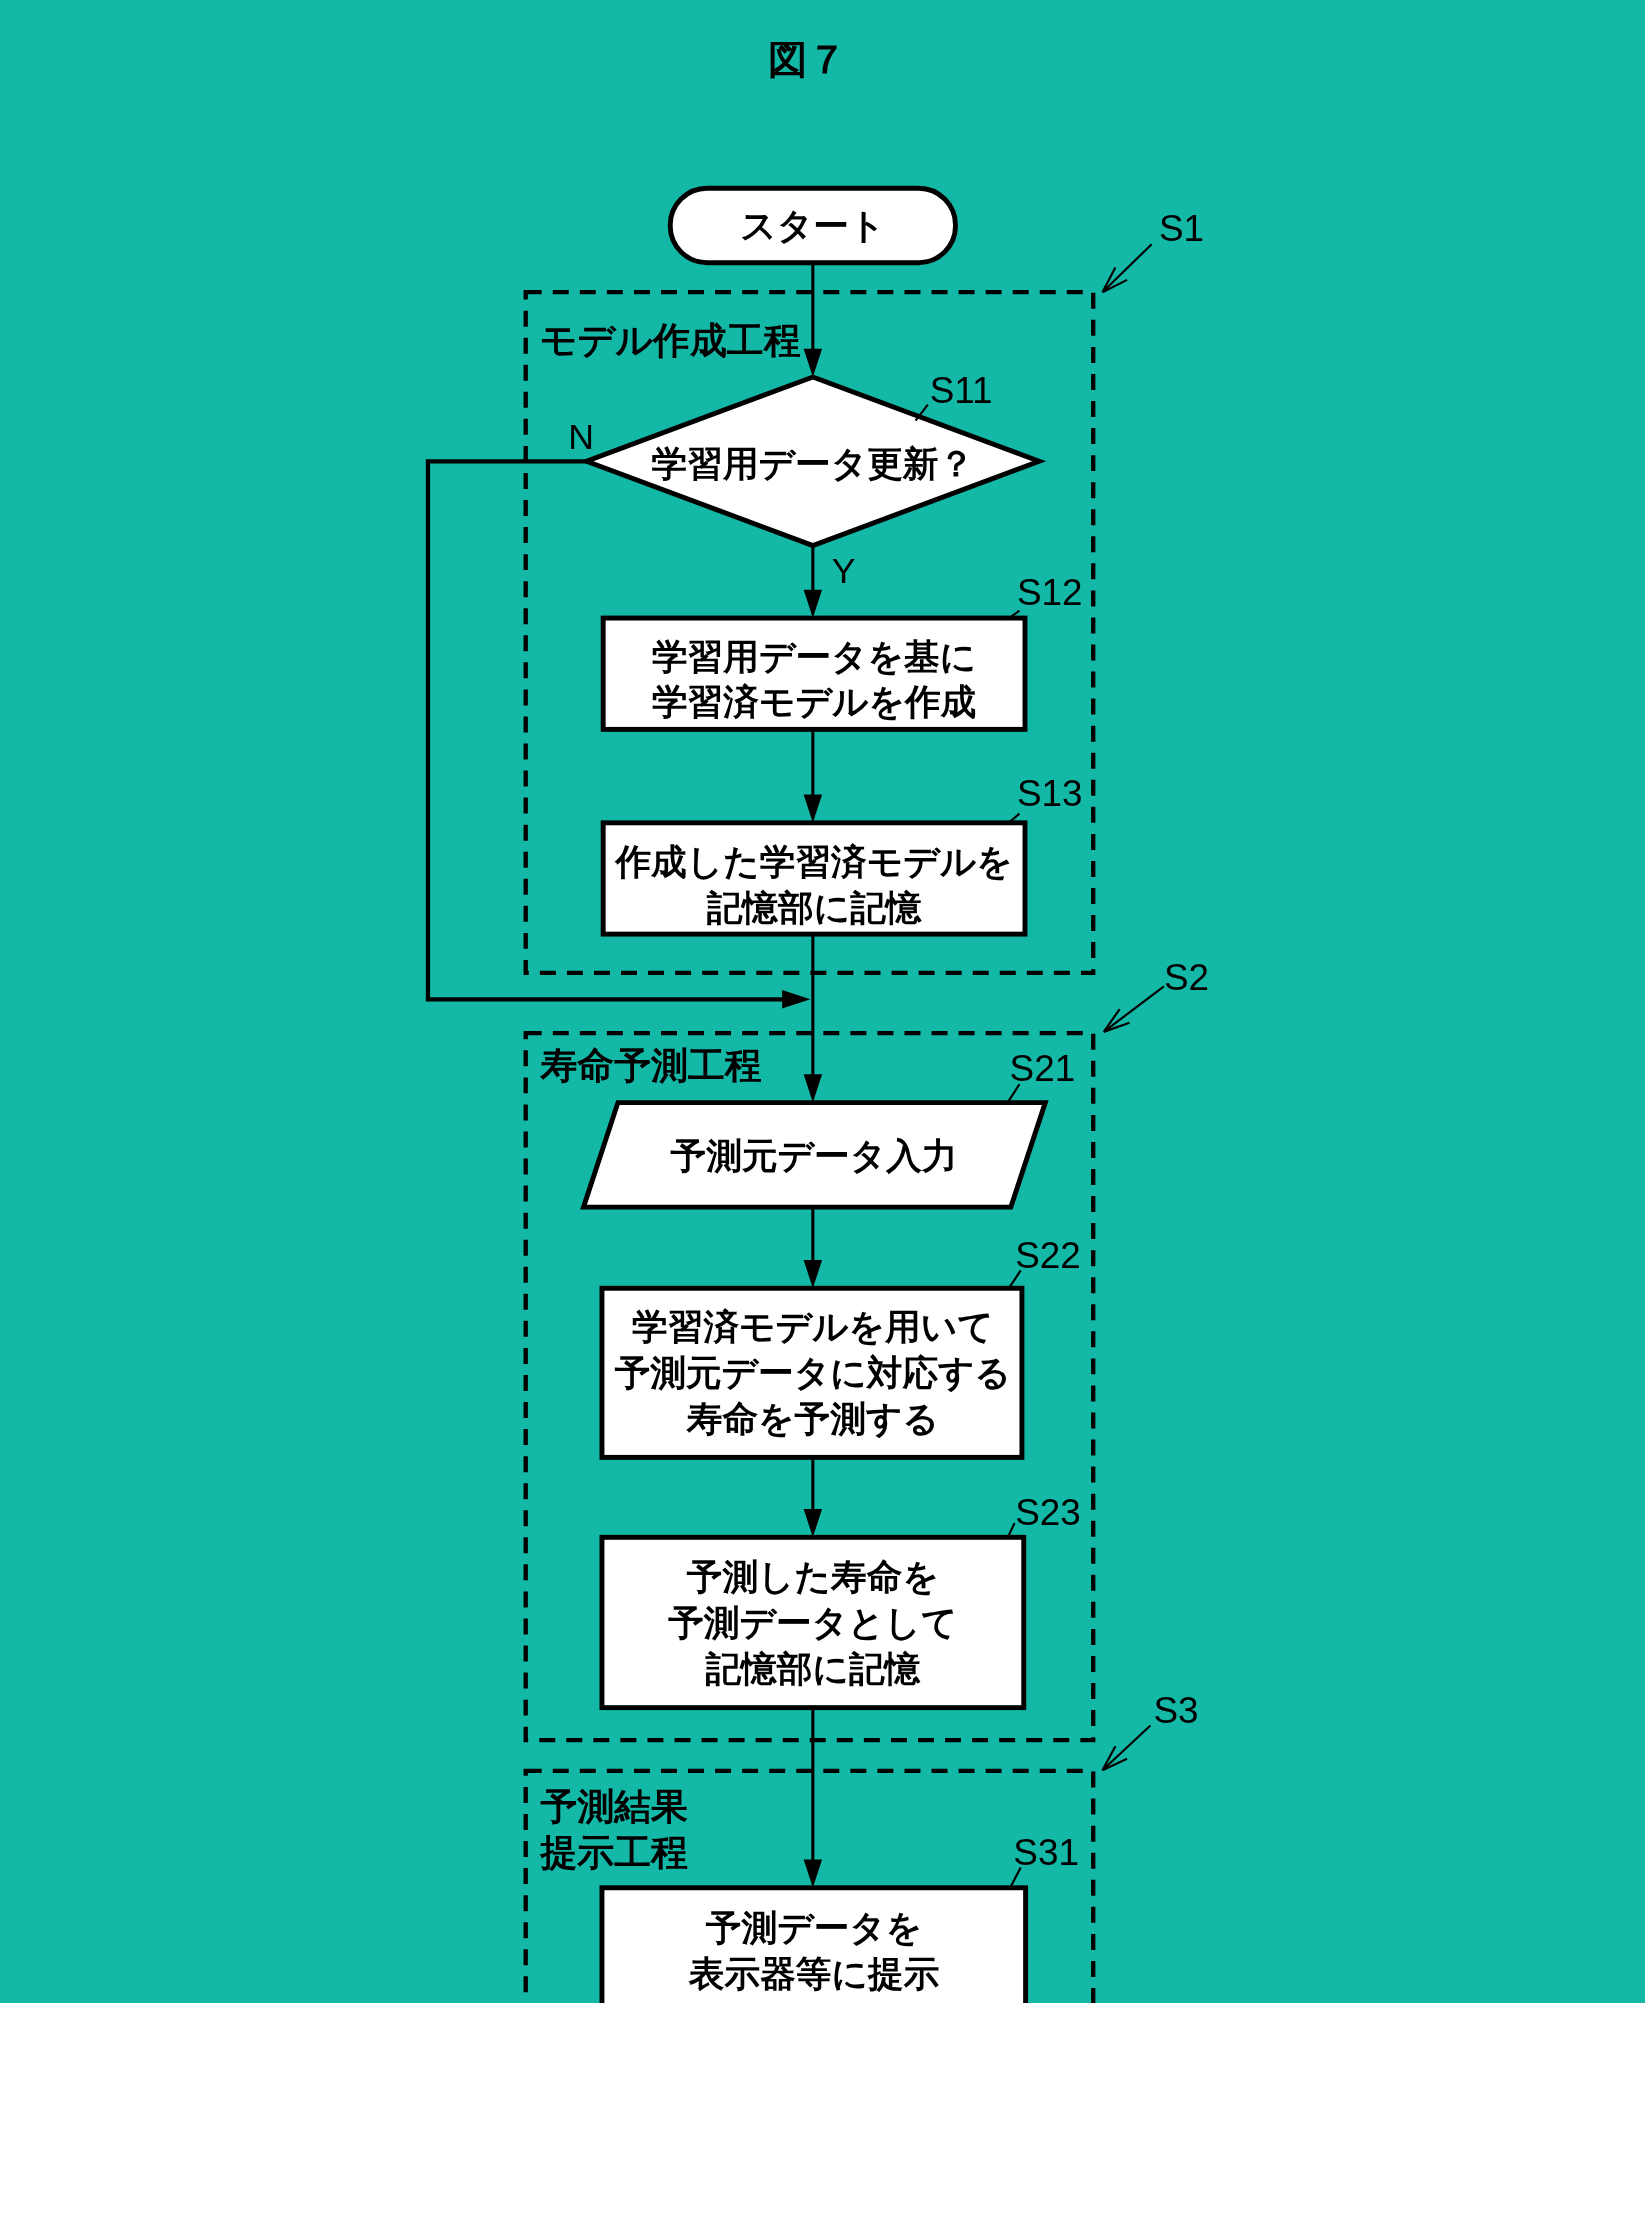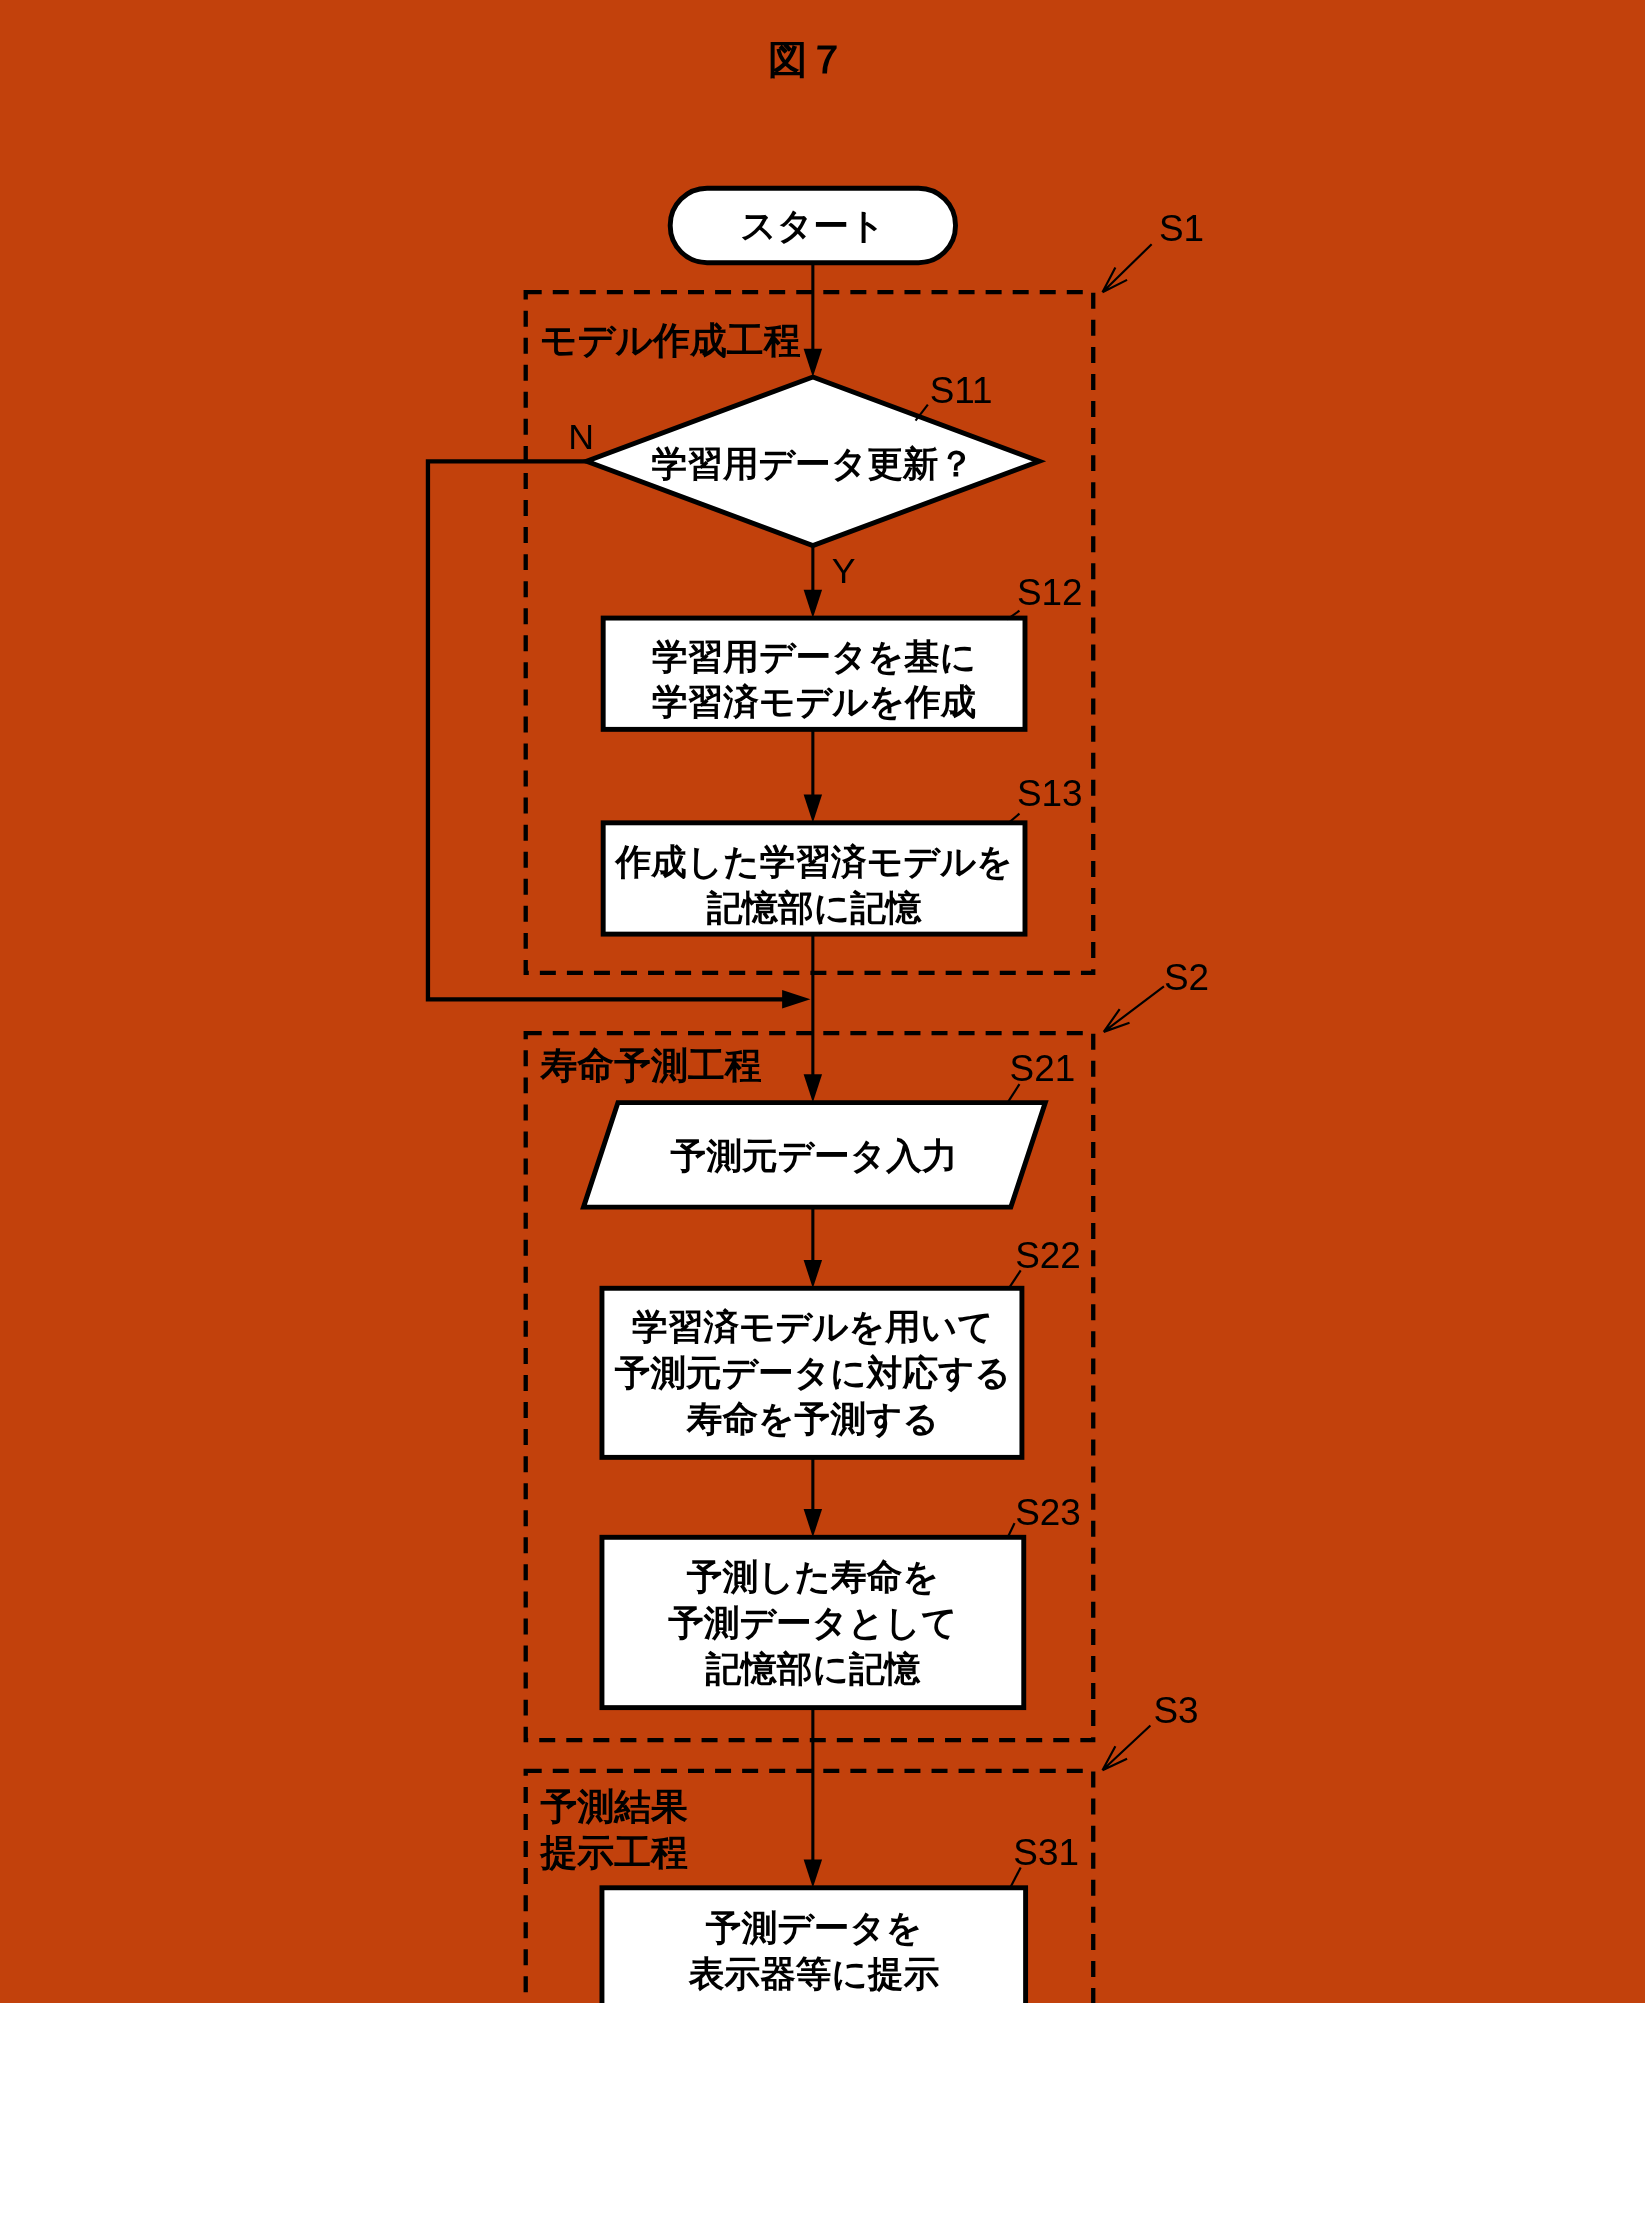--- a/index.html
+++ b/index.html
@@ -4,21 +4,21 @@
 <style>
   html, body {
     margin: 0;
     padding: 0;
     background: #ffffff;
   }
   .canvas {
     position: relative;
     width: 1646px;
     height: 2003px;
-    background: #c2410c;
+    background: #14b8a6;
     overflow: hidden;
   }
   svg { display: block; }
   text {
     font-family: "Liberation Sans", "DejaVu Sans", sans-serif;
     fill: #000000;
   }
   .title-text   { font-size: 64px; font-weight: bold; }
   .terminal-text{ font-size: 58px; font-weight: bold; }
   .section-text { font-size: 60px; font-weight: bold; }

